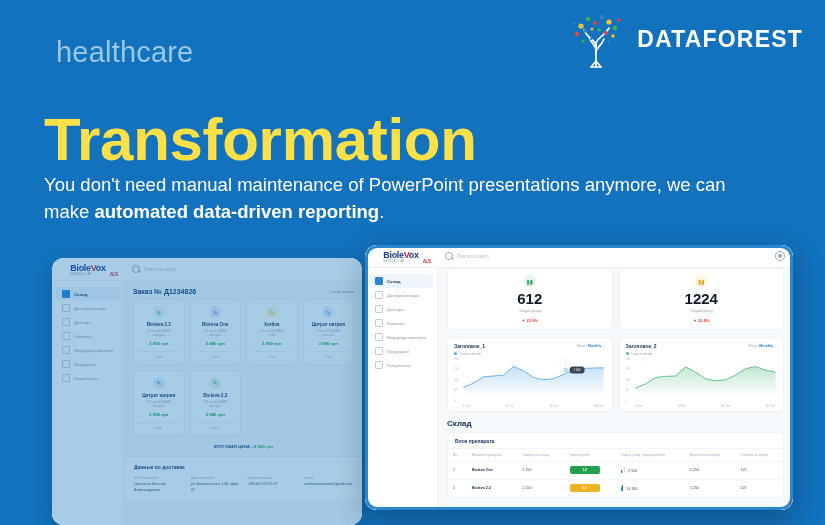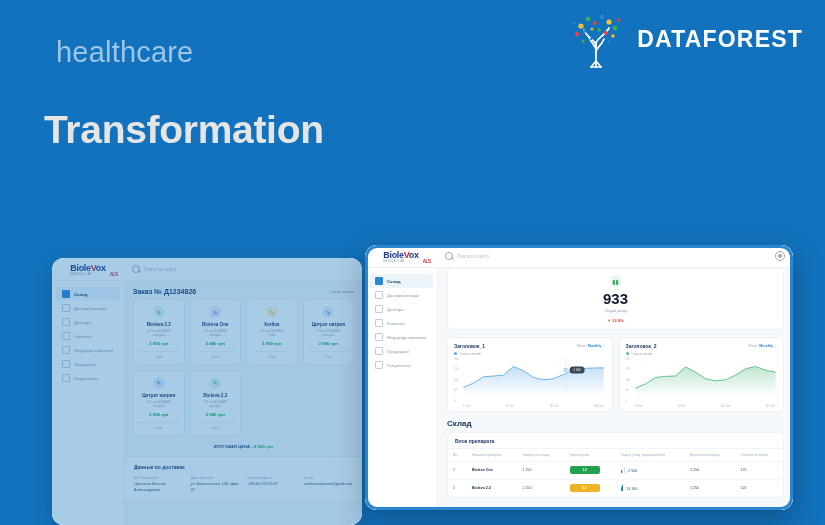--- a/index.html
+++ b/index.html
@@ -11,21 +11,21 @@
   }
   .stage{position:relative;width:825px;height:525px;overflow:hidden;background:#1272bd;}
 
   
   .logo{position:absolute;right:22px;top:10px;display:flex;align-items:center;gap:10px;}
   .logo-mark{width:62px;height:58px;position:relative;}
   .logo-word{color:#fff;font-size:23px;font-weight:bold;letter-spacing:1.2px;}
 
   .kicker{position:absolute;left:44px;top:36px;color:#9cc6e6;font-size:29px;font-weight:400;letter-spacing:.2px;margin-left:12px;}
   .h1a{position:absolute;left:44px;top:70px;color:#ffffff;font-size:44px;font-weight:400;letter-spacing:0px;line-height:1;}
-  .h1b{position:absolute;left:44px;top:110px;color:#e5e5e5;font-size:39px;font-weight:bold;letter-spacing:-0.3px;line-height:1;}
+  .h1b{position:absolute;left:44px;top:110px;color:#fde047;font-size:60px;font-weight:bold;letter-spacing:-0.3px;line-height:1;}
   .sub{position:absolute;left:44px;top:172px;width:700px;color:#ffffff;font-size:18.5px;line-height:1.45;font-weight:400;}
   .sub b{font-weight:bold;}
 
   
   .mock{position:absolute;border-radius:12px;background:#ffffff;overflow:hidden;}
   .mock.back{
     left:52px;top:258px;width:310px;height:267px;
     box-shadow:0 6px 22px rgba(0,0,0,.18);
     opacity:.97;
   }
@@ -157,20 +157,21 @@
           <circle cx="9" cy="13" r="1.5" fill="#2a86cf"></circle>
           <circle cx="54" cy="10" r="1.6" fill="#e8453c"></circle>
         </g>
       </svg>
     </div>
     <div class="logo-word">DATAFOREST</div>
   </div>
 
   <div class="kicker">healthcare</div>
   <div class="h1b">Transformation</div>
+  <div class="sub"><span>You don't need manual maintenance of PowerPoint presentations anymore, we can make </span><b>automated data-driven reporting</b><span>.</span></div>
 
   <div class="mock back">
     <div class="topbar">
       <div class="brand">
         <div class="brandtxt">Biole<i>V</i>ox<span class="brandsub">MEDICAL LAB</span><span class="brandtag">ALS</span></div>
       </div>
       <div class="searchbar">
         <span class="mag"></span>
         <span class="searchph">Поиск по сайту</span>
       </div>
@@ -328,21 +329,27 @@
      </div>
           <div class="snav">
        <span class="sico"></span>
        <span class="slabel">Покупатели</span>
      </div>
         </div>
       <div class="content">
         <div class="kgrid" id="kpi-grid">
             <div class="kcard">
      <div class="kico" style="background:#e7f6ec;color:#3aa76d">▮▮</div>
-     <div class="kval">933</div>
+     <div class="kval">612</div>
+     <div class="klab">Общий доход</div>
+     <div class="kdelta down">▼ 22.8%</div>
+   </div>
+            <div class="kcard">
+     <div class="kico" style="background:#fdf3d8;color:#e5a81e">▮▮</div>
+     <div class="kval">1224</div>
      <div class="klab">Общий доход</div>
      <div class="kdelta down">▼ 22.8%</div>
    </div>
           </div>
         <div class="crow" id="chart-row">
             <div class="ccard">
     <div class="chead">
       <div class="ctitle">Заголовок_1</div>
       <div class="cshow">Show: <b>Monthly</b> ⌄</div>
     </div>

